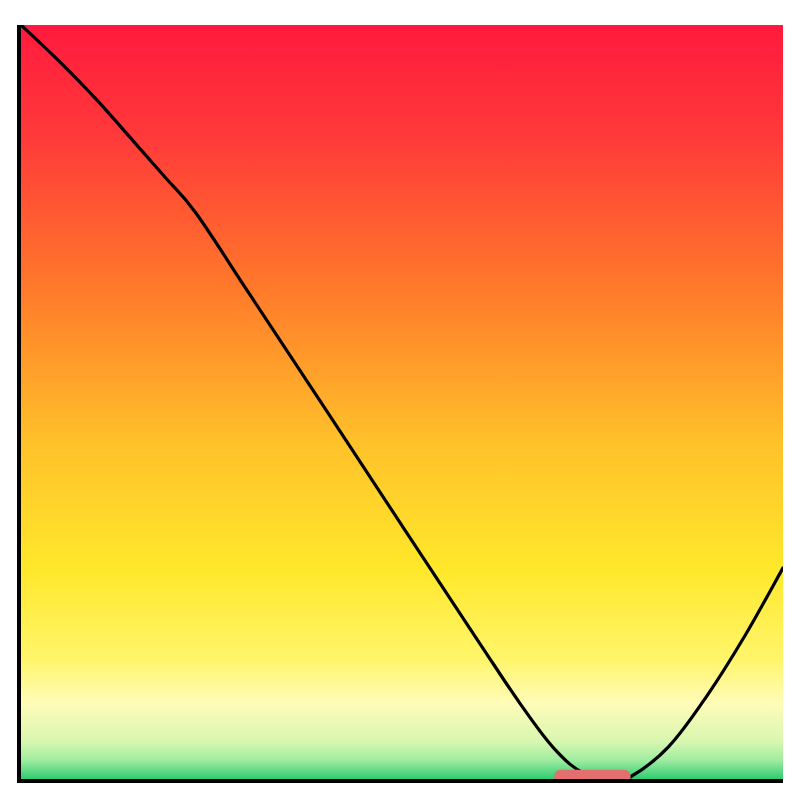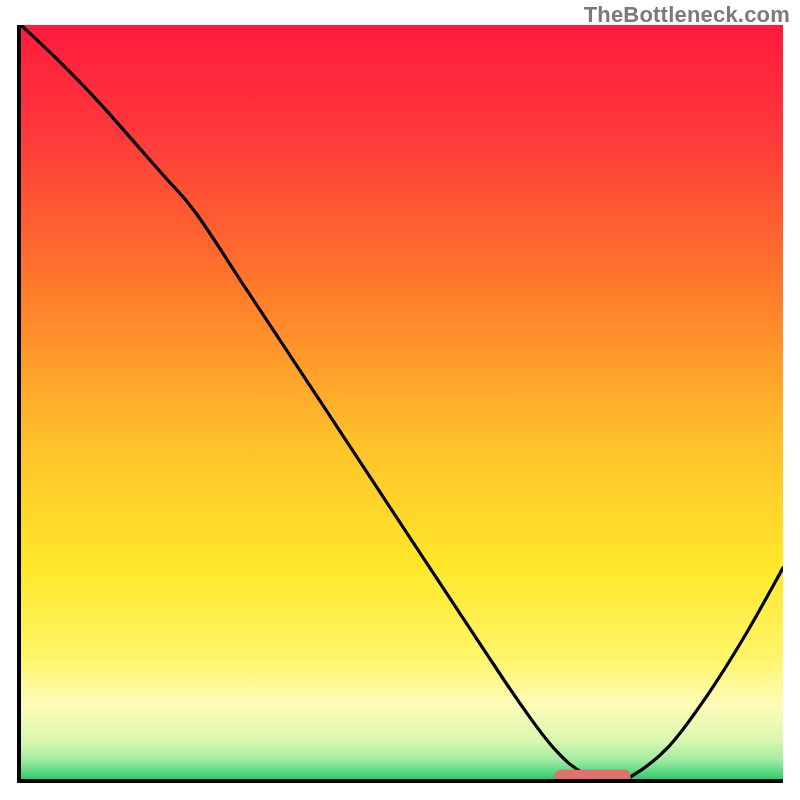--- a/index.html
+++ b/index.html
@@ -41,21 +41,20 @@
     left: 0;
     top: 0;
     width: 762px;
     height: 754px;
   }
 </style>
 </head>
 <body>
 
 <div class="frame">
-  <div class="watermark">TheBottleneck.com</div>
 
   <div class="plot-area">
     <svg class="bg" viewBox="0 0 762 754" preserveAspectRatio="none">
       <defs>
         <linearGradient id="grad" x1="0" y1="0" x2="0" y2="1">
             <stop offset="0%" stop-color="#ff1a3e"></stop>
             <stop offset="15%" stop-color="#ff3a3a"></stop>
             <stop offset="35%" stop-color="#ff7a2a"></stop>
             <stop offset="55.00000000000001%" stop-color="#ffc02a"></stop>
             <stop offset="72%" stop-color="#ffe82a"></stop>

